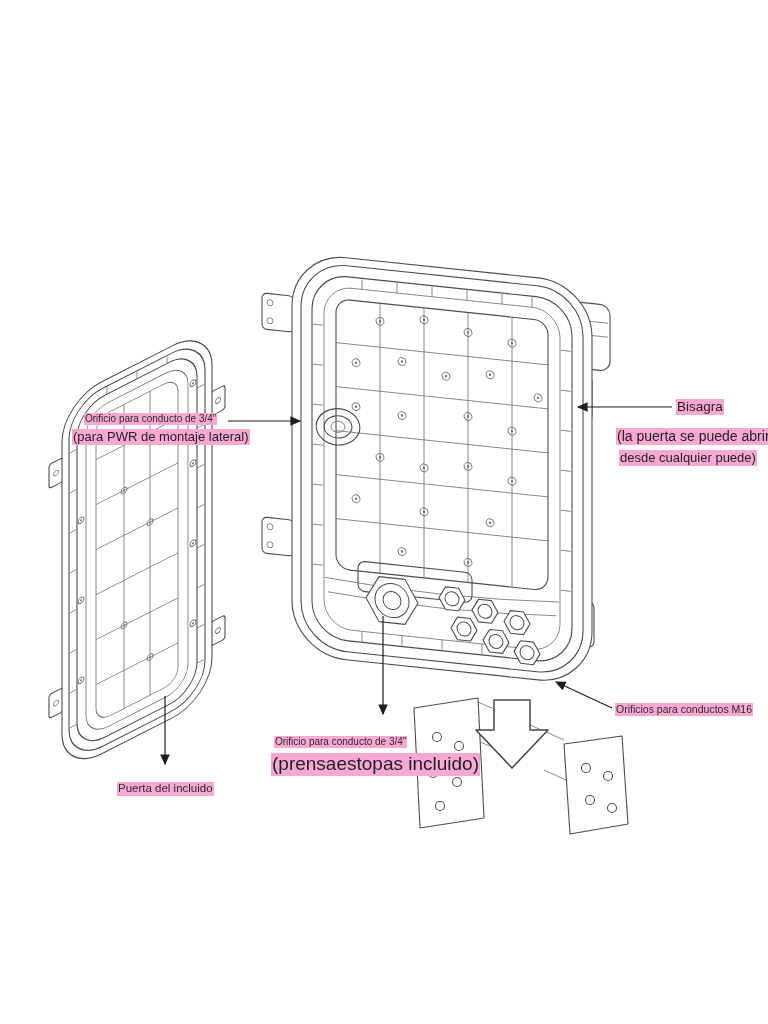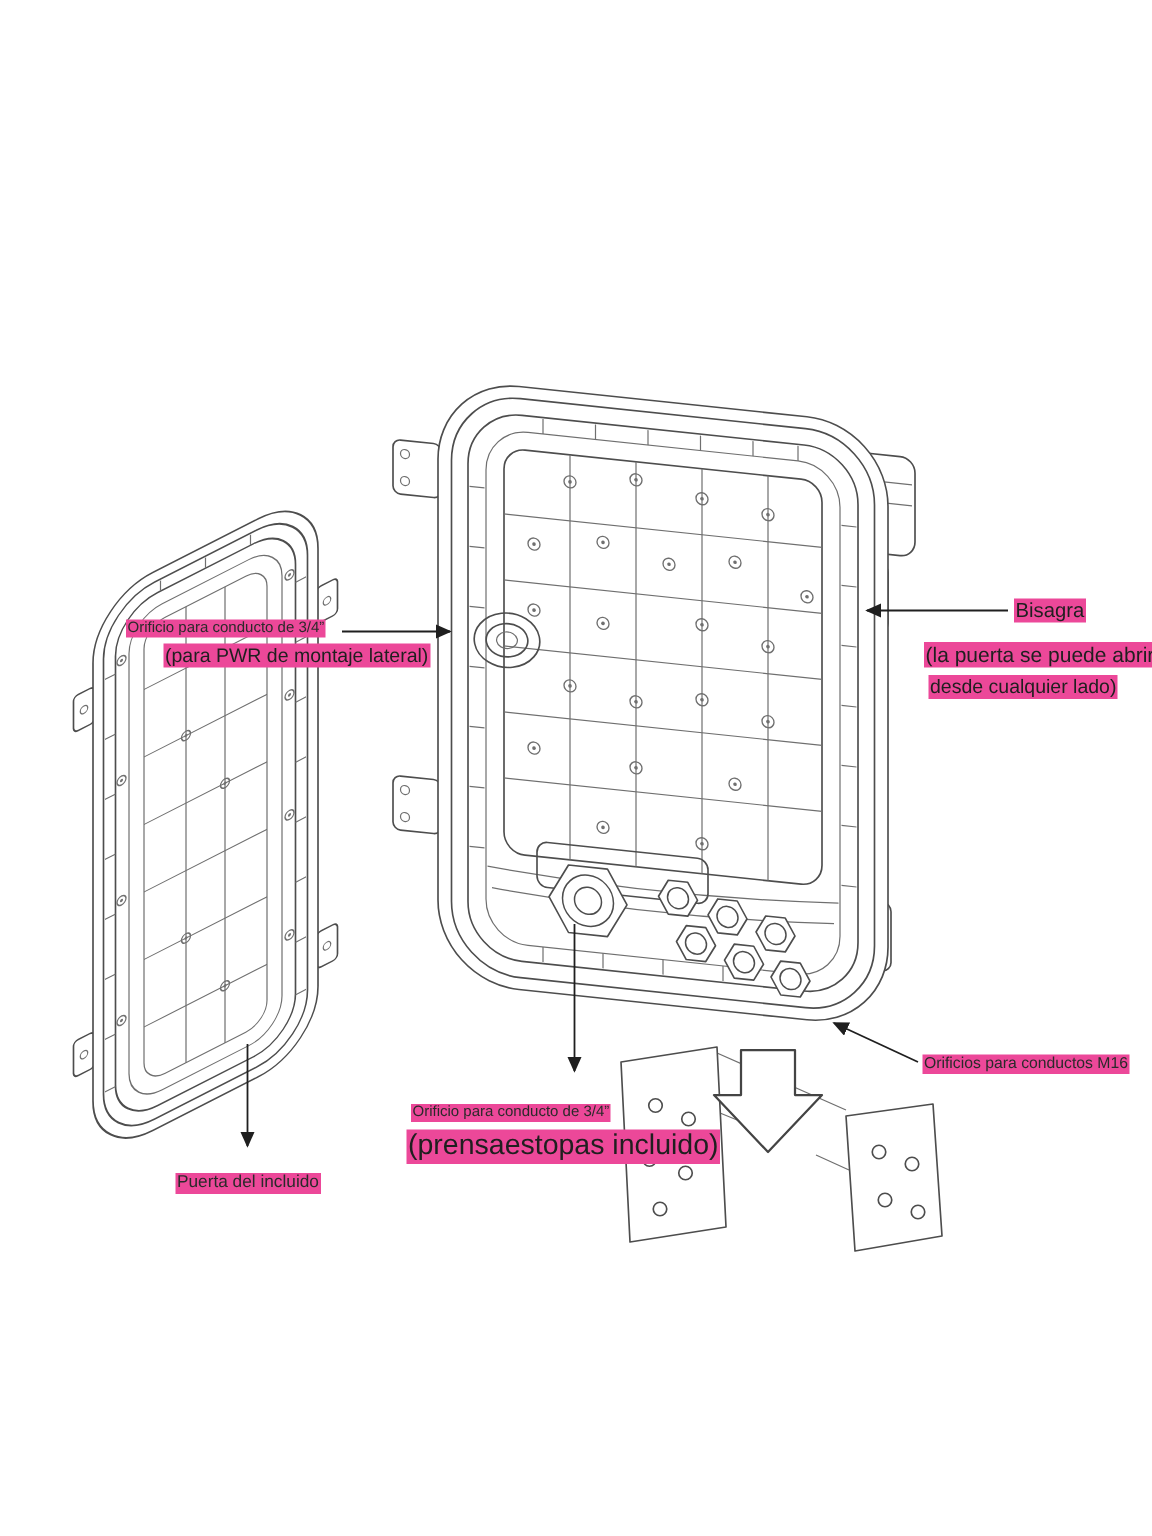--- a/index.html
+++ b/index.html
@@ -2,23 +2,23 @@
 <html><head>
 <meta charset="utf-8">
 <style>
   html,body { margin:0; padding:0; background:#fff; }
   .stage {
     position:relative; width:768px; height:1024px; background:#ffffff;
     font-family:"Liberation Sans", sans-serif; color:#1f1f1f; overflow:hidden;
   }
   .stage svg { position:absolute; left:0; top:0; }
 
-  .lbl { position:absolute; white-space:nowrap; background:#ec4899; line-height:1.2; padding:0 1px; }
+  .lbl { position:absolute; white-space:nowrap; background:#f9a8d4; line-height:1.2; padding:0 1px; }
   #lbl-side-1  { left:84px;  top:413px; font-size:10px;  color:#2a2a2a; }
-  #lbl-side-2  { left:72px;  top:429px; font-size:13px;margin-left:37px;  }
+  #lbl-side-2  { left:72px;  top:429px; font-size:13px;  }
   #lbl-hinge   { left:676px; top:399px; font-size:13.5px; }
   #lbl-hinge-n1{ left:616px; top:428px; font-size:14px;  }
   #lbl-hinge-n2{ left:619px; top:450px; font-size:13px;  }
   #lbl-bot-1   { left:274px; top:736px; font-size:10px;  color:#2a2a2a; }
   #lbl-bot-2   { left:271px; top:753px; font-size:19px;  }
   #lbl-m16     { left:615px; top:703px; font-size:10.5px; color:#2a2a2a;text-align:center; }
   #lbl-door    { left:117px; top:782px; font-size:11.5px; color:#2a2a2a; }
 
   .ln  { fill:none; stroke:#4d4d4d; stroke-width:1.1; }
   .lnb { fill:none; stroke:#4d4d4d; stroke-width:1.4; }
@@ -323,19 +323,19 @@
     <line class="callout" x1="383" y1="616" x2="383" y2="714" marker-end="url(#ah)"></line>
     <line class="callout" x1="165" y1="696" x2="165" y2="764" marker-end="url(#ah)"></line>
     <line class="callout" x1="612" y1="708" x2="556" y2="682" marker-end="url(#ah)"></line>
   </g>
 </svg>
 
 <div class="lbl" id="lbl-side-1">Orificio para conducto de 3/4”</div>
 <div class="lbl" id="lbl-side-2">(para PWR de montaje lateral)</div>
 <div class="lbl" id="lbl-hinge">Bisagra</div>
 <div class="lbl" id="lbl-hinge-n1">(la puerta se puede abrir</div>
-<div class="lbl" id="lbl-hinge-n2">desde cualquier lado)</div>
+<div class="lbl" id="lbl-hinge-n2">desde cualquier puede)</div>
 <div class="lbl" id="lbl-bot-1">Orificio para conducto de 3/4”</div>
 <div class="lbl" id="lbl-bot-2">(prensaestopas incluido)</div>
 <div class="lbl" id="lbl-m16">Orificios para conductos M16</div>
 <div class="lbl" id="lbl-door">Puerta del incluido</div>
 
 </div>
 
 </body></html>

